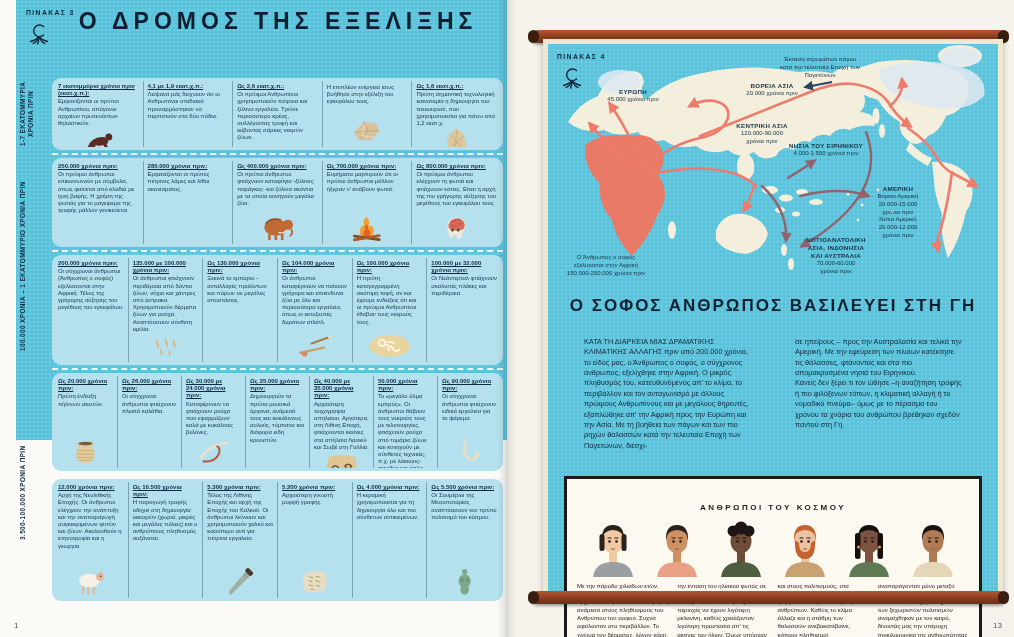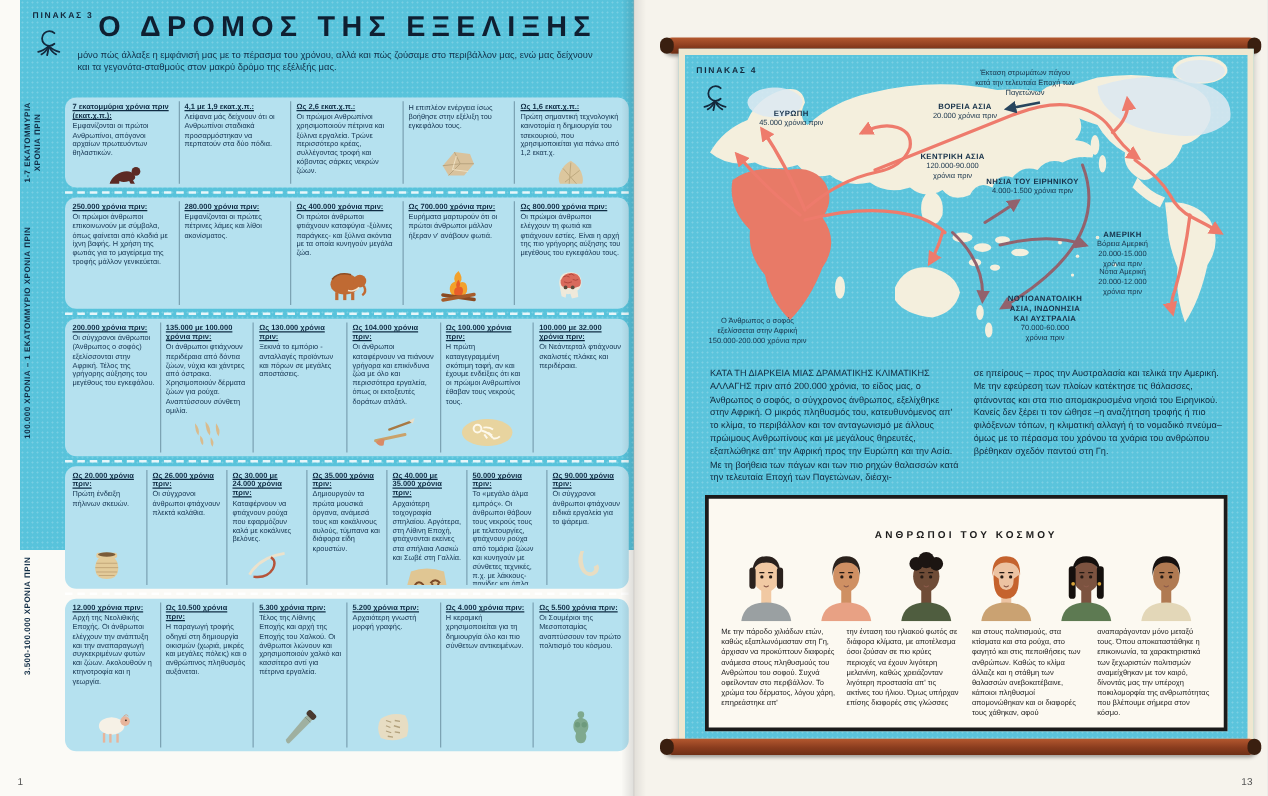--- a/index.html
+++ b/index.html
@@ -61,21 +61,21 @@
     box-shadow:0 3px 6px rgba(0,0,0,.25);}
   .map{position:relative;width:450px;height:250px;}
   .map svg.mapsvg{position:absolute;left:0;top:0;}
   .plabel-right{position:absolute;left:9px;top:9px;}
   .chapicon-r{left:11px;top:22px;}
   .mlabel{position:absolute;transform:translate(-50%,-50%);text-align:center;color:#17324a;white-space:pre-line;}
   .mtitle{font-size:6.2px;font-weight:700;letter-spacing:.3px;line-height:1.3;}
   .msub{font-size:6px;line-height:1.3;}
   h2{margin:2px 10px 5px;text-align:center;font-size:17px;font-weight:700;letter-spacing:2px;color:#0e2133;}
   .rbody{display:flex;gap:12px;padding:0 20px;}
-  .rbody p{flex:1;margin:0;font-size:7.3px;line-height:1.42;color:#10293e;}
+  .rbody p{flex:1;margin:16px;font-size:7.3px;line-height:1.42;color:#10293e;}
   .panel{margin:9px 16px 0;background:#fcf9f1;border:3px solid #1b1b1b;padding:22px 10px 7px;}
   .ptitle{text-align:center;font-size:8px;font-weight:700;letter-spacing:2.5px;color:#1c1c1c;margin:2px 0 3px;}
   .faces{display:flex;justify-content:space-around;align-items:flex-end;height:62px;padding:0 4px;}
   .face svg{height:58px;display:block;}
   .pcols{display:flex;gap:9px;margin-top:5px;}
   .pcol{flex:1;margin:0;font-size:6px;line-height:1.35;color:#222;}
 </style>
 </head>
 <body>
 
@@ -91,21 +91,20 @@
               <path d="M20 23 q-1 8 -2 11"></path>
               <path d="M20 23 q-7 6 -13 7"></path>
           <path d="M20 23 q-4 8 -9 10"></path>
               <path d="M20 23 q4 8 9 10"></path>
               <path d="M20 23 q7 6 13 7"></path>
             </g>
           </svg>
       </div>
       <h1>Ο ΔΡΟΜΟΣ ΤΗΣ ΕΞΕΛΙΞΗΣ</h1>
       <div class="intro">
-        <p>μόνο πώς άλλαξε η εμφάνισή μας με το πέρασμα του χρόνου, αλλά και πώς ζούσαμε στο περιβάλλον μας, ενώ μας δείχνουν και τα γεγονότα-σταθμούς στον μακρύ δρόμο της εξέλιξής μας.</p>
       </div>
       <div class="timeline" id="timeline">
         <div class="trow">
             <div class="band">
               <div class="entry">
                 <div class="edate">7 εκατομμύρια χρόνια πριν (εκατ.χ.π.):</div>
                 <div class="etext">Εμφανίζονται οι πρώτοι Ανθρωπίνοι, απόγονοι αρχαίων πρωτευόντων θηλαστικών.</div>
                 <div class="eicon">
                   <svg viewBox="0 0 48 36">
                     <path d="M10 33 q-2 -10 6 -16 q7 -5 14 -4 q5 1 6 5 q1 3 -2 4 l3 6 -4 1 -3 -6 q-6 2 -10 0 l-1 9 -4 0 z" fill="#5c2a24"></path>
@@ -504,20 +503,21 @@
 χρόνια πριν</div></div>
           <div class="mlabel" style="left: 288px; top: 212px;"><div class="mtitle">ΝΟΤΙΟΑΝΑΤΟΛΙΚΗ
 ΑΣΙΑ, ΙΝΔΟΝΗΣΙΑ
 ΚΑΙ ΑΥΣΤΡΑΛΙΑ</div><div class="msub">70.000-60.000
 χρόνια πριν</div></div>
           <div class="mlabel" style="left: 58px; top: 222px;"><div class="msub">Ο Άνθρωπος ο σοφός
 εξελίσσεται στην Αφρική
 150.000-200.000 χρόνια πριν</div></div>
         </div>
 
+      <h2>Ο ΣΟΦΟΣ ΑΝΘΡΩΠΟΣ ΒΑΣΙΛΕΥΕΙ ΣΤΗ ΓΗ</h2>
       <div class="rbody">
         <p>ΚΑΤΑ ΤΗ ΔΙΑΡΚΕΙΑ ΜΙΑΣ ΔΡΑΜΑΤΙΚΗΣ ΚΛΙΜΑΤΙΚΗΣ ΑΛΛΑΓΗΣ πριν από 200.000 χρόνια, το είδος μας, ο Άνθρωπος ο σοφός, ο σύγχρονος άνθρωπος, εξελίχθηκε στην Αφρική. Ο μικρός πληθυσμός του, κατευθυνόμενος απ' το κλίμα, το περιβάλλον και τον ανταγωνισμό με άλλους πρώιμους Ανθρωπίνους και με μεγάλους θηρευτές, εξαπλώθηκε απ' την Αφρική προς την Ευρώπη και την Ασία. Με τη βοήθεια των πάγων και των πιο ρηχών θαλασσών κατά την τελευταία Εποχή των Παγετώνων, διέσχι-</p>
         <p style="white-space:pre-line">σε ηπείρους – προς την Αυστραλασία και τελικά την Αμερική. Με την εφεύρεση των πλοίων κατέκτησε τις θάλασσες, φτάνοντας και στα πιο απομακρυσμένα νησιά του Ειρηνικού.
    Κανείς δεν ξέρει τι τον ώθησε –η αναζήτηση τροφής ή πιο φιλόξενων τόπων, η κλιματική αλλαγή ή το νομαδικό πνεύμα– όμως με το πέρασμα του χρόνου τα χνάρια του ανθρώπου βρέθηκαν σχεδόν παντού στη Γη.</p>
       </div>
 
       <div class="panel">
         <div class="ptitle">ΑΝΘΡΩΠΟΙ ΤΟΥ ΚΟΣΜΟΥ</div>
         <div class="faces" id="faces">
             <div class="face">

